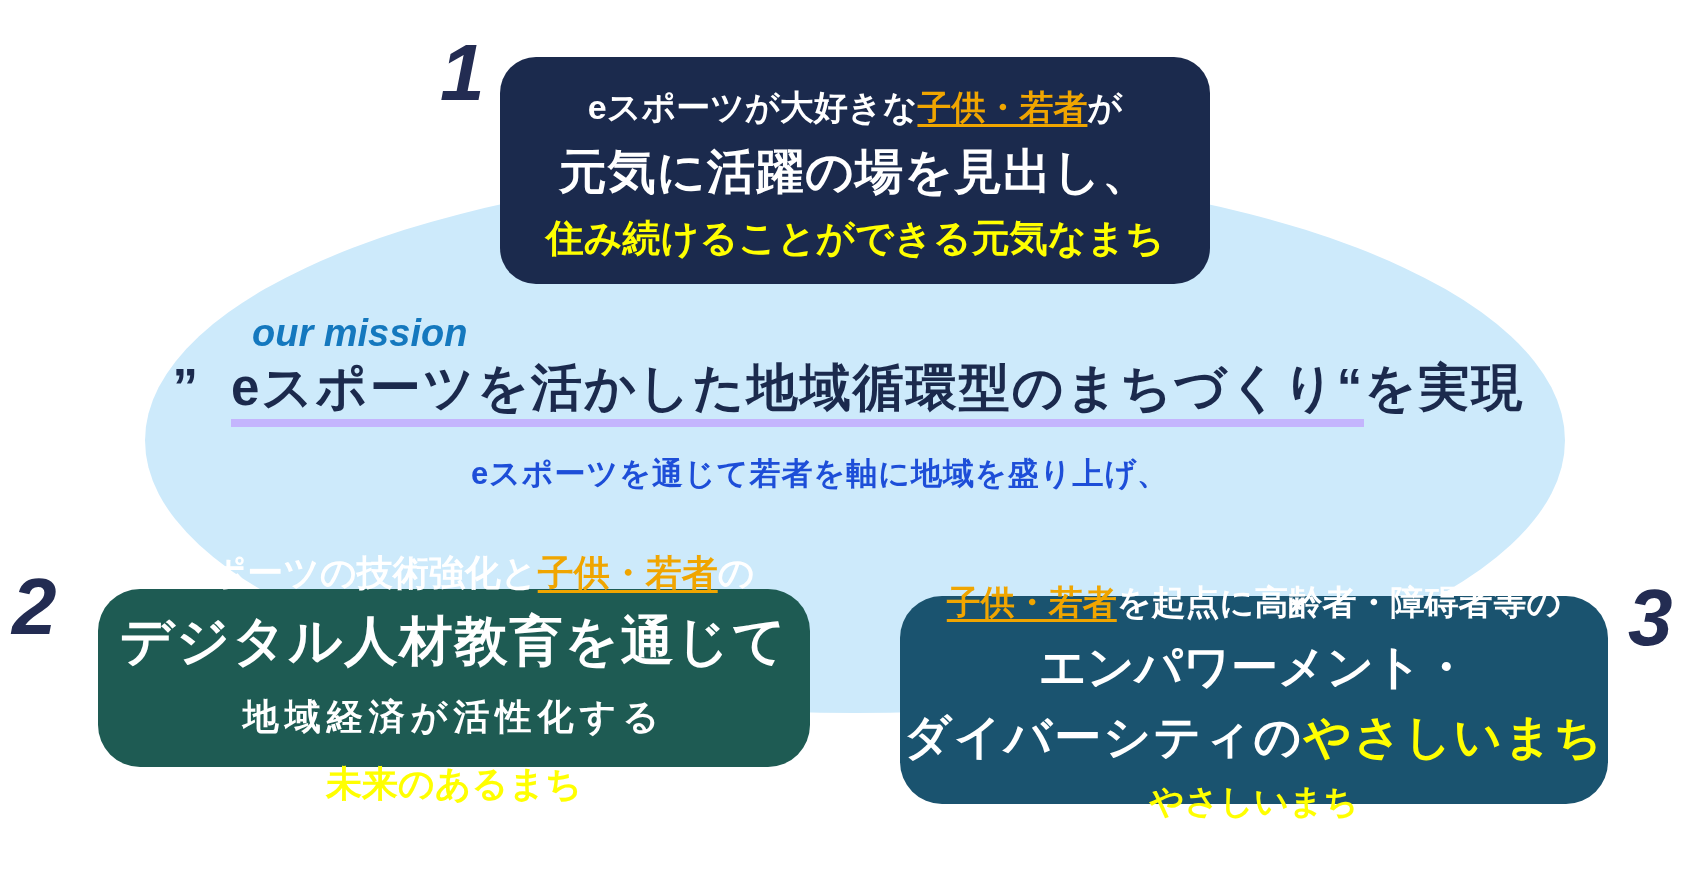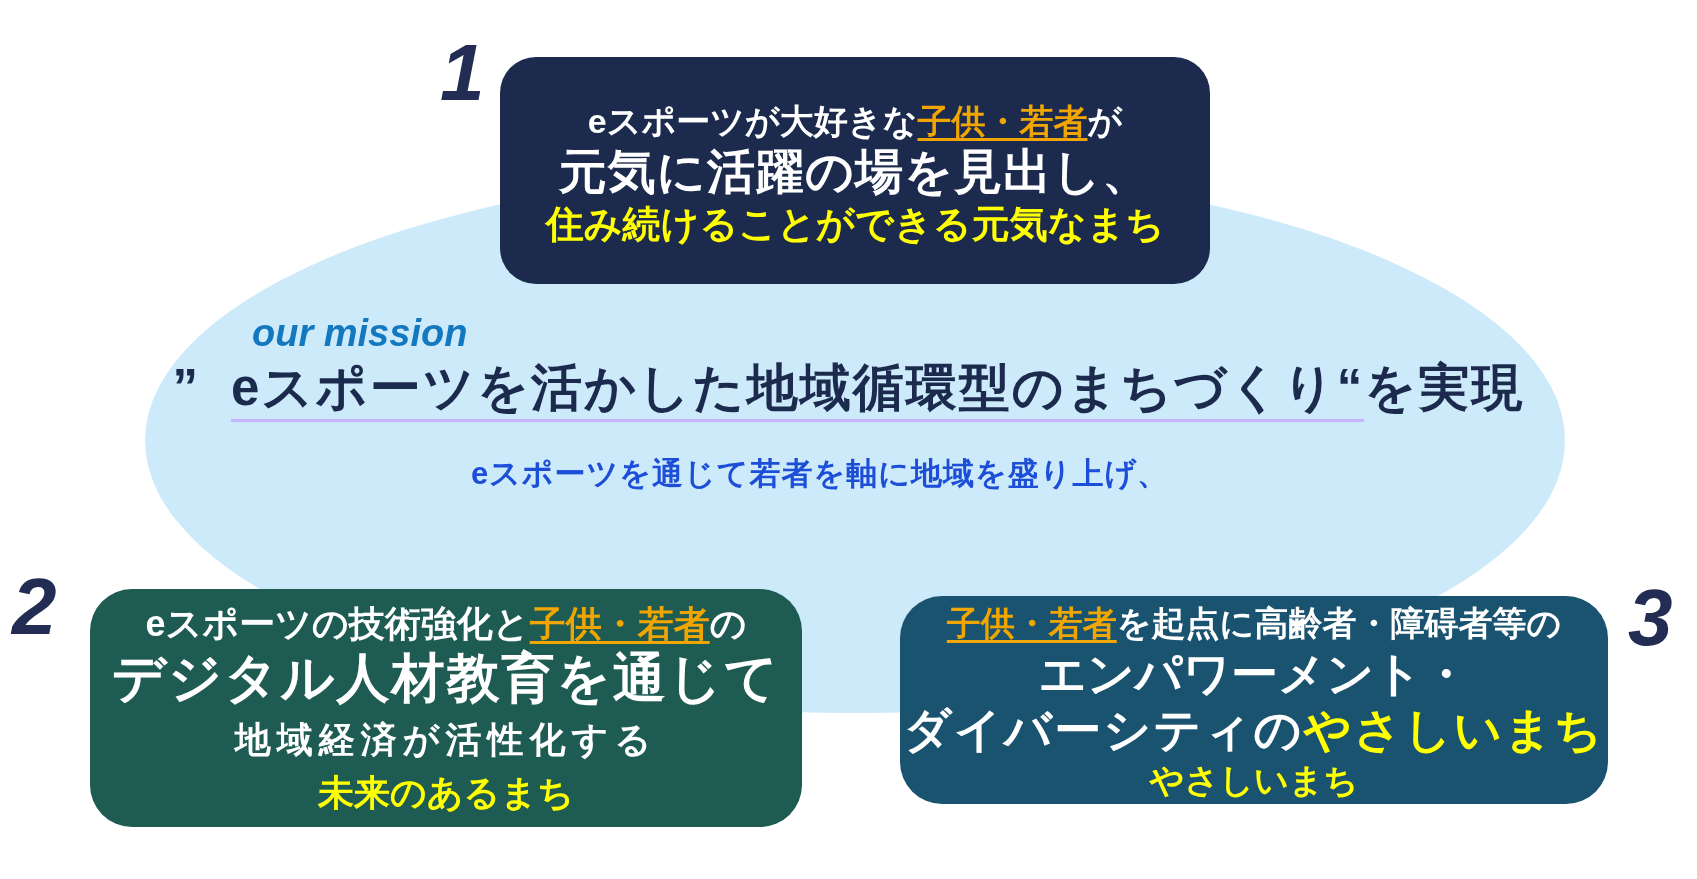--- a/index.html
+++ b/index.html
@@ -20,24 +20,24 @@
     font-size:80px; line-height:1; color:#232c52;
   }
   .num1 { left:440px; top:33px; }
   .num2 { left:12px;  top:567px; }
   .num3 { left:1628px; top:578px; }
 
   
   .box {
     position:absolute; z-index:3; display:flex; flex-direction:column;
     align-items:center; justify-content:center; text-align:center;
-    color:#ffffff; font-weight:bold;
+    color:#ffffff; font-weight:bold;gap:14px;
   }
   .top-box   { left:500px; top:57px;  width:710px; height:223px; background:#1b2a4d; border-radius:36px; padding-top:4px; }
-  .green-box { left:90px;  top:589px; width:712px; height:238px; background:#1e5b53; border-radius:42px; }
+  .green-box { left:98px;  top:589px; width:712px; height:178px; background:#1e5b53; border-radius:42px; }
   .blue-box  { left:900px; top:596px; width:708px; height:208px; background:#1a536f; border-radius:42px; }
 
   .hl {
     color:#f0a500; text-decoration:underline;
     text-decoration-thickness:3px; text-underline-offset:5px;
   }
   .yellow { color:#ffff00; }
 
   .t1 { font-size:34px; line-height:44px; }
   .t2 { font-size:48px; line-height:58px; letter-spacing:1px; }
@@ -55,21 +55,21 @@
 
   .mission-label {
     position:absolute; z-index:2; left:252px; top:312px;
     font-style:italic; font-weight:600; font-size:38px; color:#1478be;
   }
   .headline {
     position:absolute; z-index:2; left:0; width:1697px; top:354px;
     text-align:center; font-size:51px; font-weight:bold;
     color:#1b2a4d; letter-spacing:2px; white-space:nowrap;
   }
-  .headline .underlined { border-bottom:3px solid #c4b5fd; padding-bottom:3px;margin-left:31px; }
+  .headline .underlined { border-bottom:8px solid #c4b5fd; padding-bottom:3px;margin-left:31px; }
   .sublines {
     position:absolute; z-index:2; left:0; width:1640px; top:456px;
     text-align:center; font-size:31px; font-weight:bold;
     color:#1d4ed8; line-height:36px; letter-spacing:1px;
   }
 </style>
 </head>
 <body>
 
 <div class="canvas">

